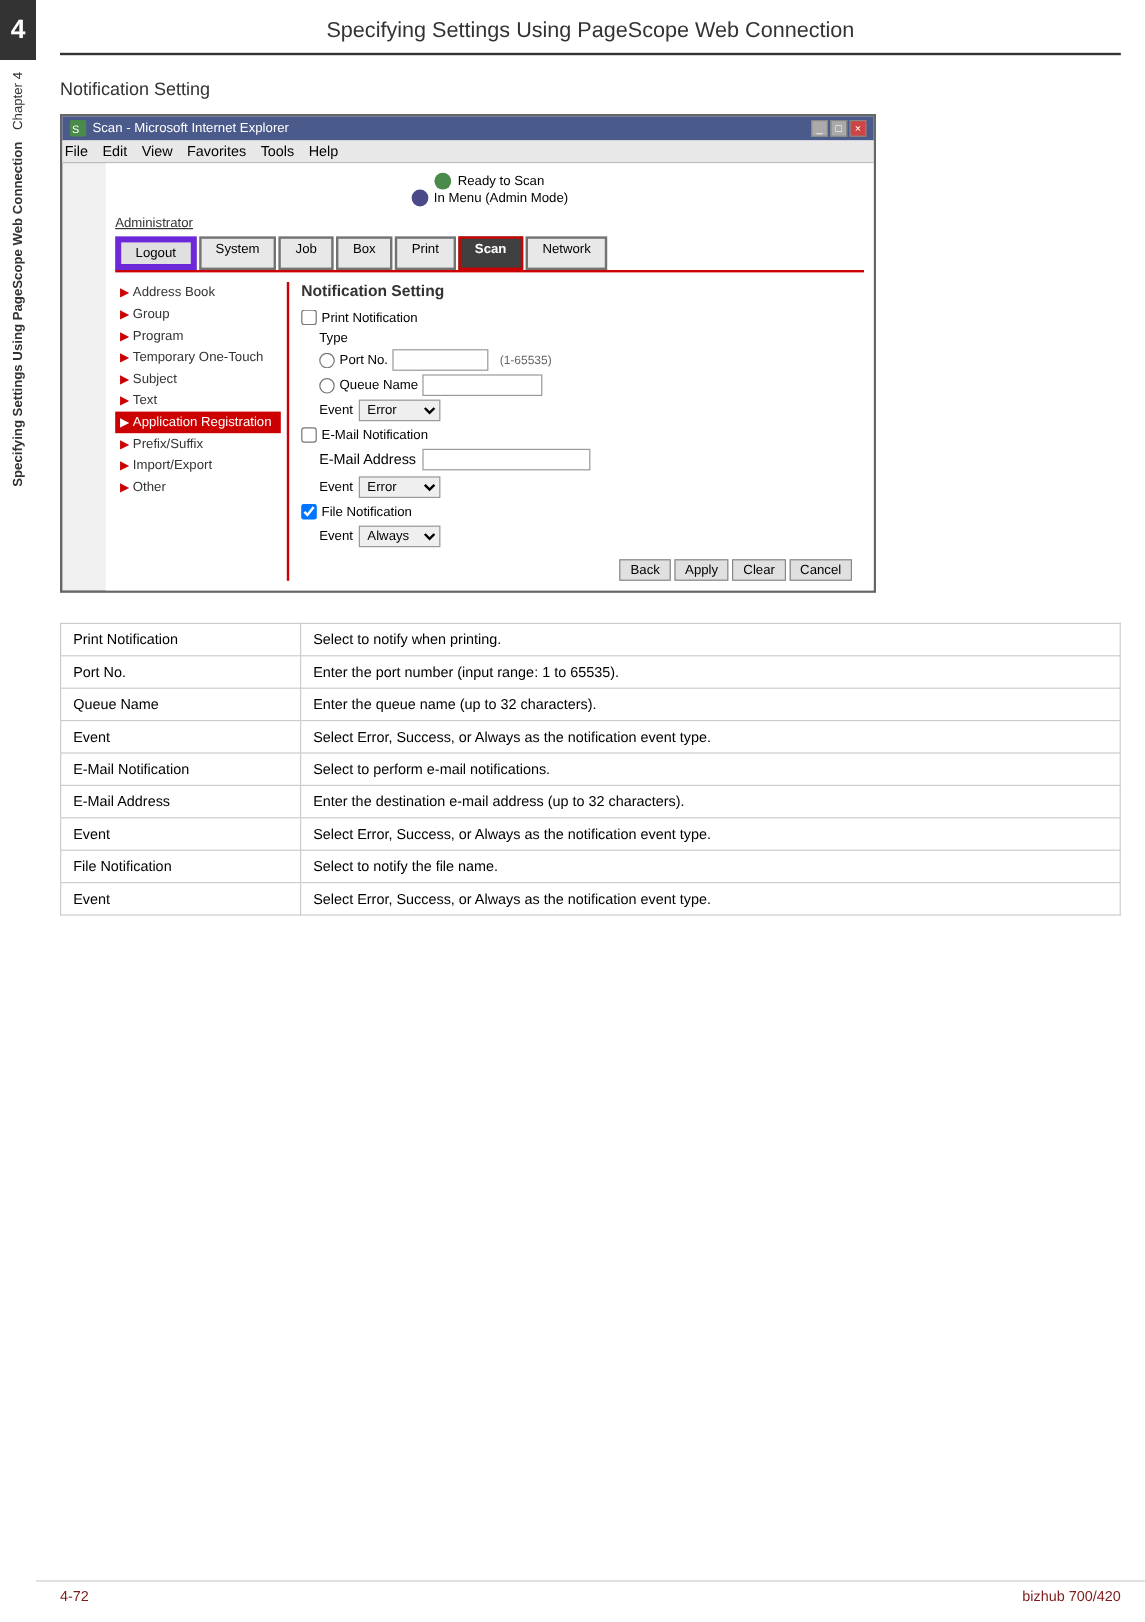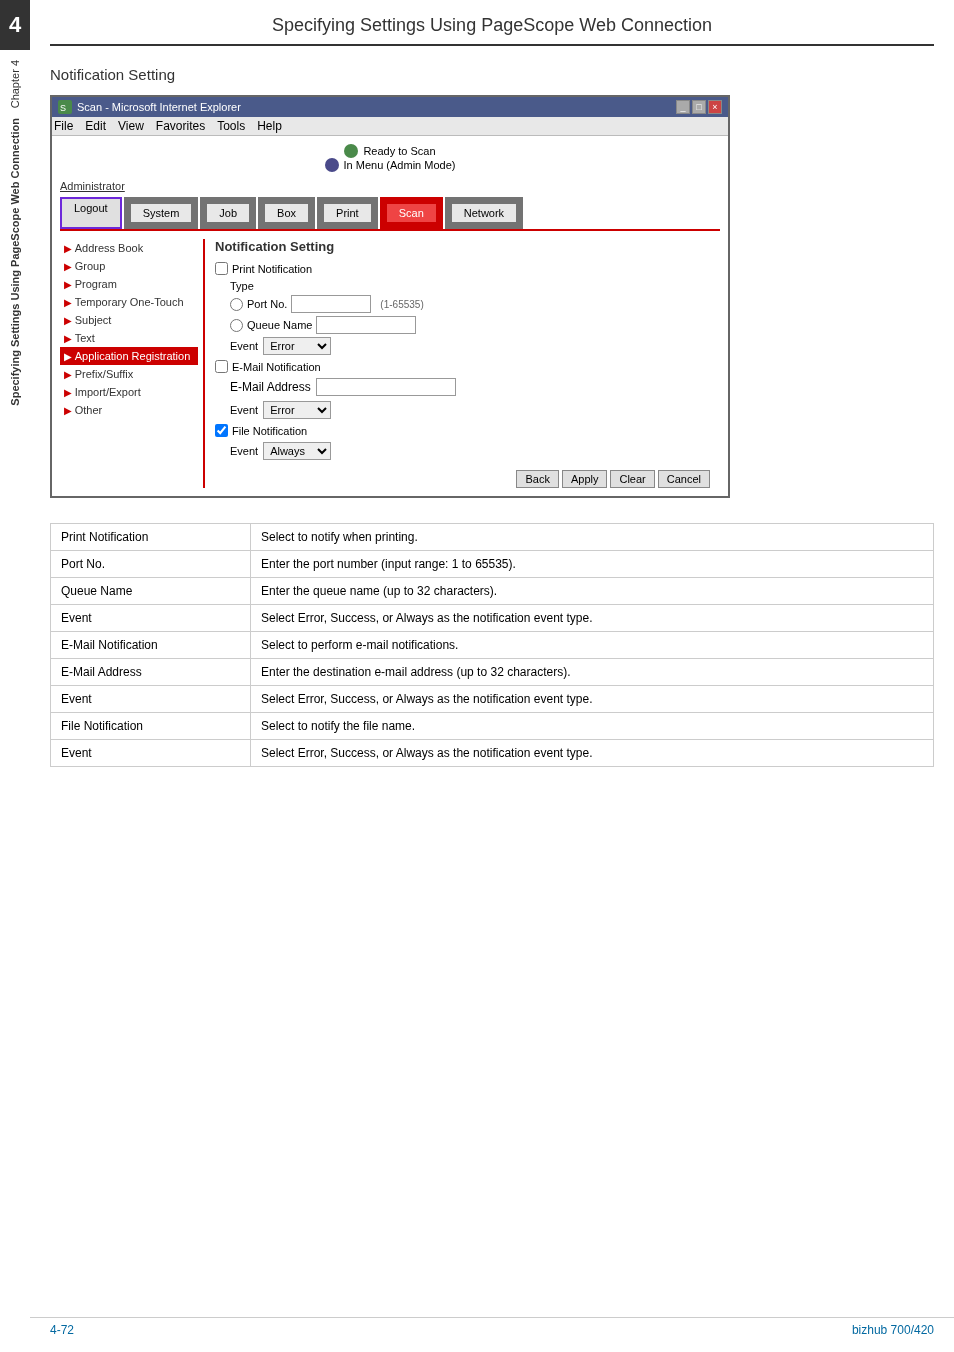--- a/index.html
+++ b/index.html
@@ -133,20 +133,21 @@
     }
     .browser-menubar span {
       cursor: pointer;
       color: #000;
     }
 
     
     .browser-body {
       background: #fff;
       padding: 8px;
+      margin-left: 36px;
     }
 
     
     .status-area {
       display: flex;
       flex-direction: column;
       align-items: center;
       margin-bottom: 8px;
     }
     .status-line {
@@ -175,32 +176,33 @@
     
     .nav-tabs {
       display: flex;
       border-bottom: 2px solid #cc0000;
       margin-bottom: 8px;
     }
     .nav-tab {
       padding: 3px 12px;
       font-size: 11px;
       cursor: pointer;
-      border: 7px solid #737373;
+      border: 2px solid #737373;
       margin-right: 2px;
       background: #e8e8e8;
     }
     .nav-tab.active-tab {
-      background: #ef4444;
+      background: #404040;
       color: #fff;
       border-color: #cc0000;
+      font-weight: bold;
     }
     .nav-tab.logout-btn {
       background: #e0e0e0;
-      border: 2px solid #6d28d9;
+      border: 5px solid #6d28d9;
       text-align: right;
     }
 
     
     .split-layout {
       display: flex;
       gap: 0;
     }
 
     
@@ -326,21 +328,21 @@
 
     
     .page-footer {
       position: absolute;
       bottom: 15px;
       left: 30px;
       right: 0;
       display: flex;
       justify-content: space-between;
       font-size: 12px;
-      color: #0369a1;
+      color: #7f1d1d;
       padding: 0 20px;
       border-top: 1px solid #ccc;
       padding-top: 5px;
       text-align: right;
     }
   </style>
 </head>
 <body>
 
 <div class="side-label">

